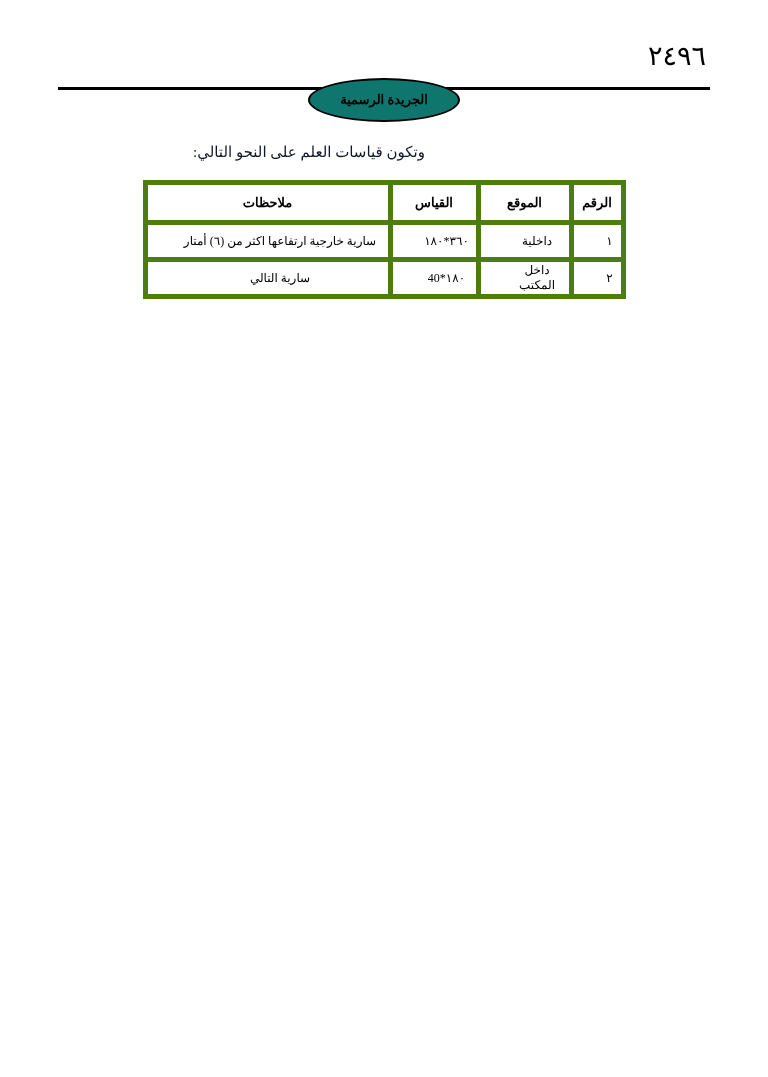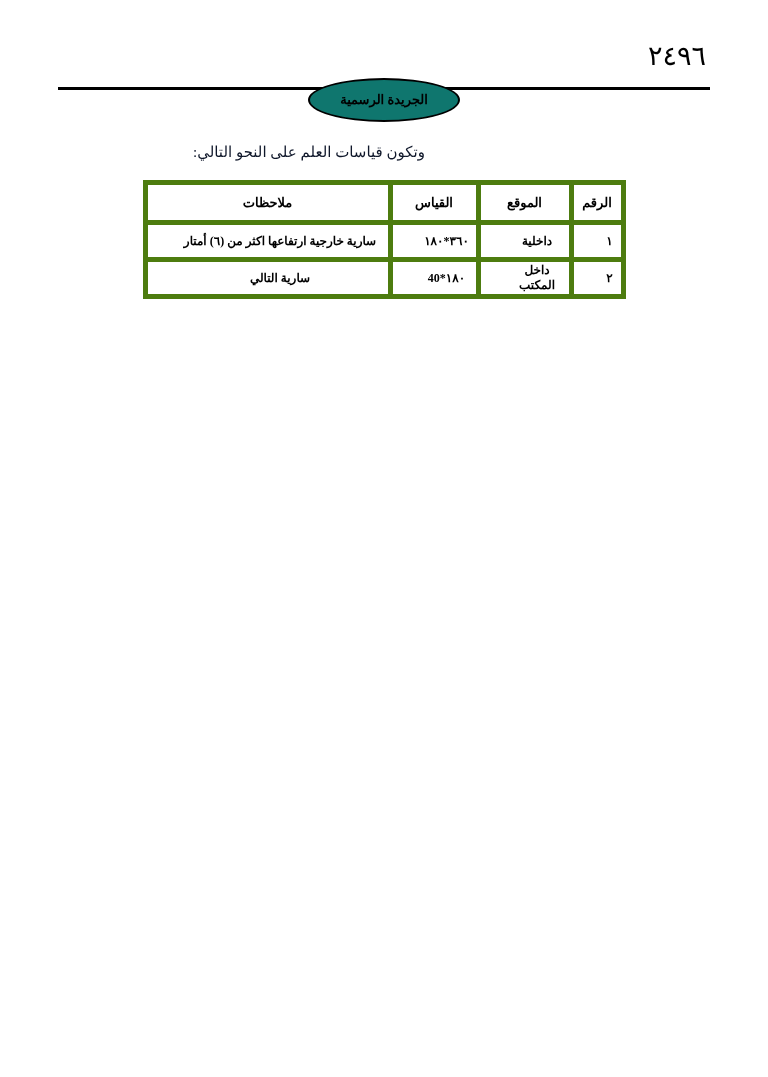--- a/index.html
+++ b/index.html
@@ -110,21 +110,21 @@
     color: #000;
     padding: 0 4px;
   }
   table.measurements th {
     height: 35px;
     font-weight: 700;
     font-size: 13px;
   }
   table.measurements td {
     height: 32px;
-    font-weight: 700;
+    font-weight: 400;
     padding-left: 29px;
   }
   col.c-num    { width: 52px; }
   col.c-loc    { width: 93px; }
   col.c-meas   { width: 88px; }
   col.c-notes  { width: 245px; }
 </style>
 </head>
 <body>
 

